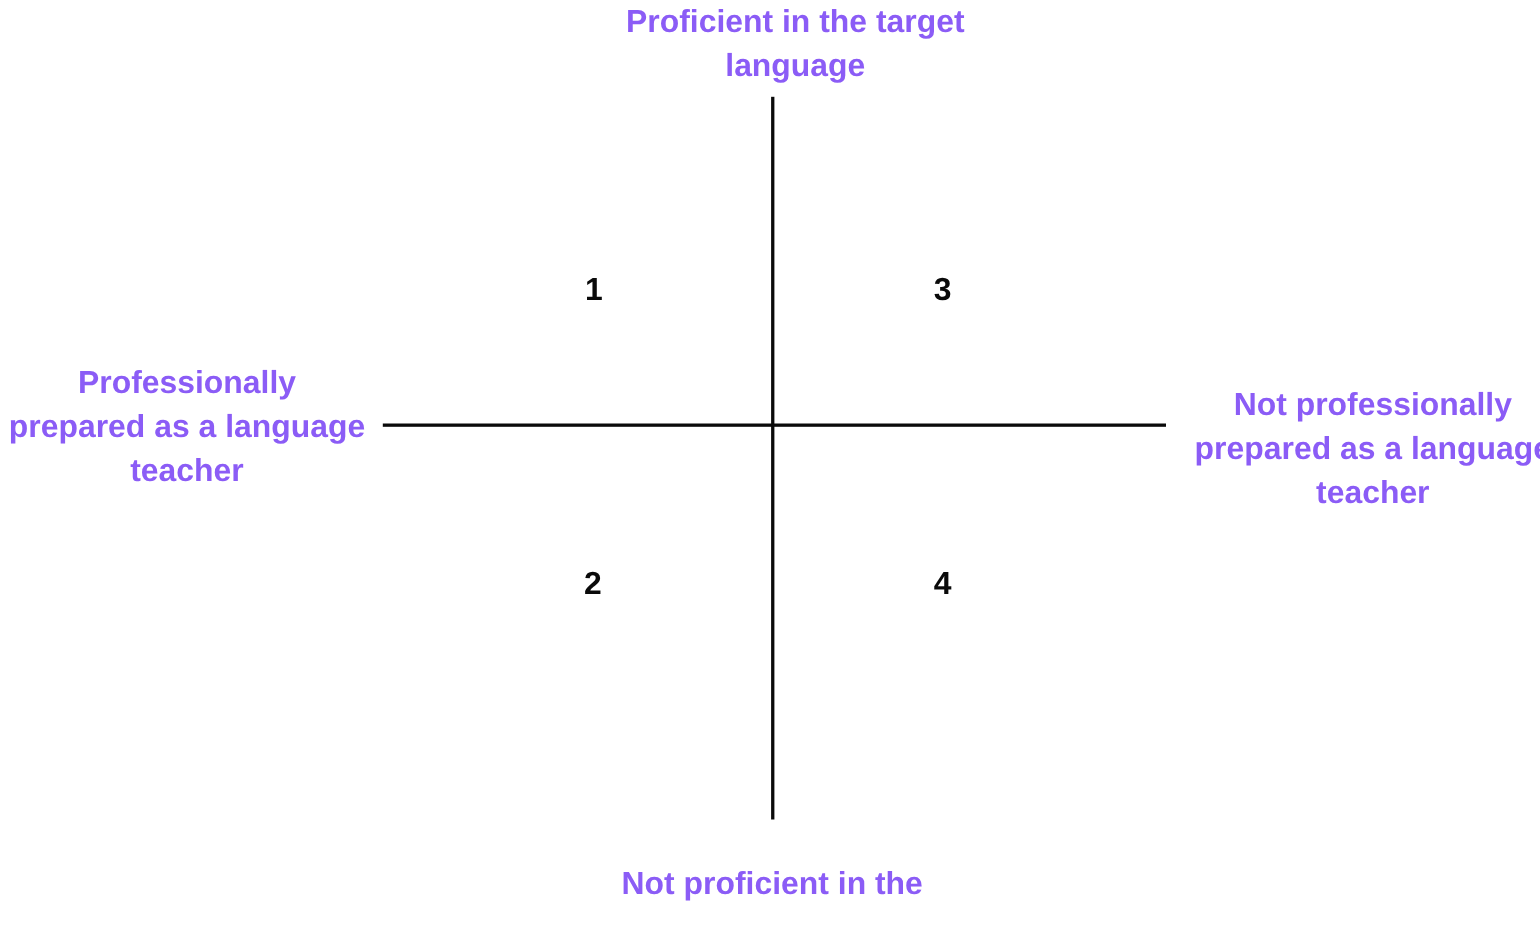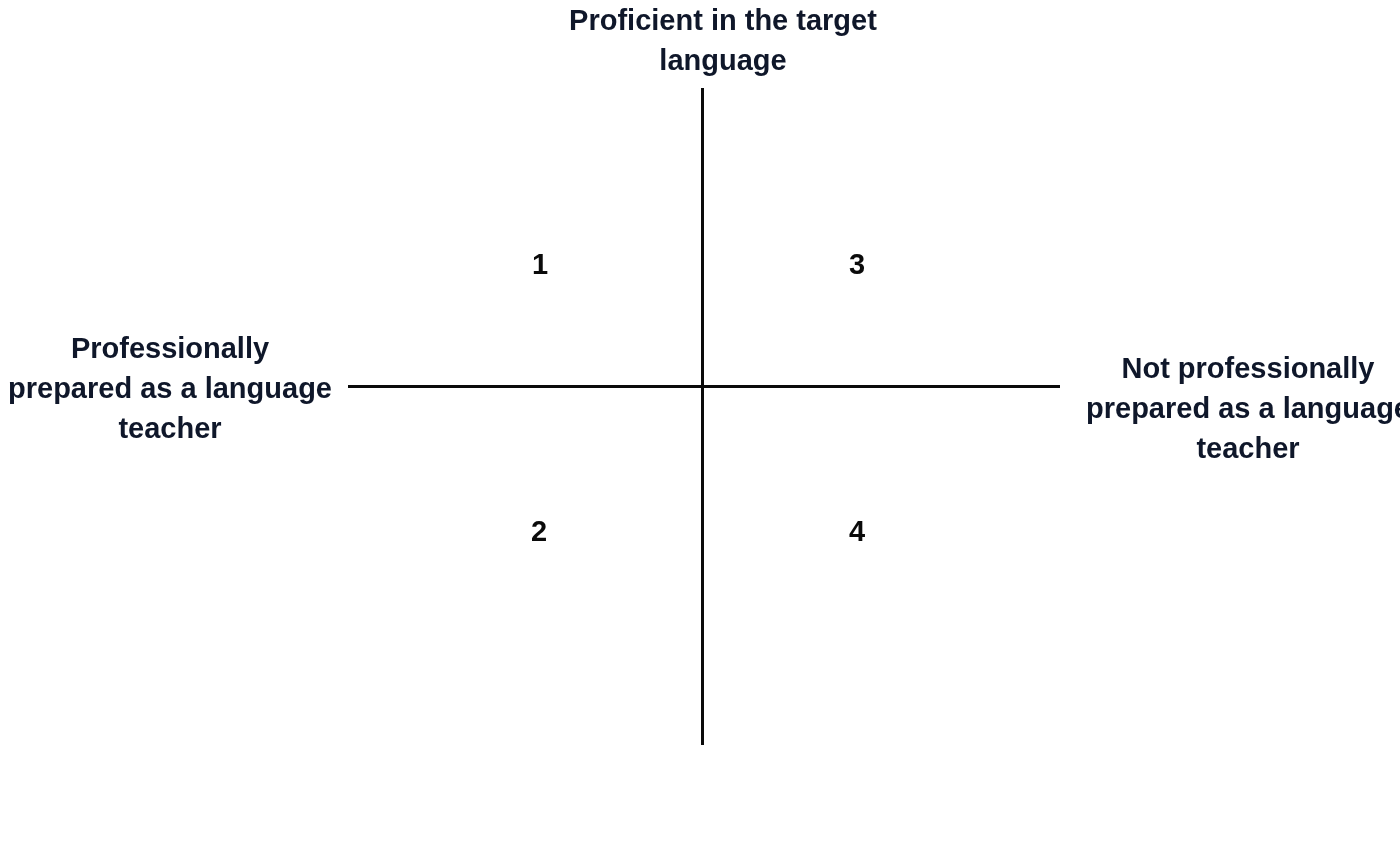--- a/index.html
+++ b/index.html
@@ -33,21 +33,21 @@
     width: 712px;
     height: 3px;
   }
   
   .pole-label {
     position: absolute;
     font-weight: 700;
     font-size: 29px;
     line-height: 40px;
     text-align: center;
-    color: #0f172a;
+    color: #8b5cf6;
     transform: translateX(-50%);
     white-space: nowrap;
   }
   .pole-label .line { display: block; }
   .pole-top    { left: 723px; top: 0px; }
   .pole-bottom { left: 702px; top: 784px; }
   .pole-left   { left: 170px; top: 328px; }
   .pole-right  { left: 1248px; top: 348px; }
   
   .quadrant-number {
@@ -70,20 +70,21 @@
 
   <div class="axis-line axis-vertical"></div>
   <div class="axis-line axis-horizontal"></div>
 
   <div class="pole-label pole-top">
     <span class="line">Proficient in the target</span>
     <span class="line">language</span>
   </div>
 
   <div class="pole-label pole-bottom">
+    <span class="line">Not proficient in the</span>
   </div>
 
   <div class="pole-label pole-left">
     <span class="line">Professionally</span>
     <span class="line">prepared as a language</span>
     <span class="line">teacher</span>
   </div>
 
   <div class="pole-label pole-right">
     <span class="line">Not professionally</span>

